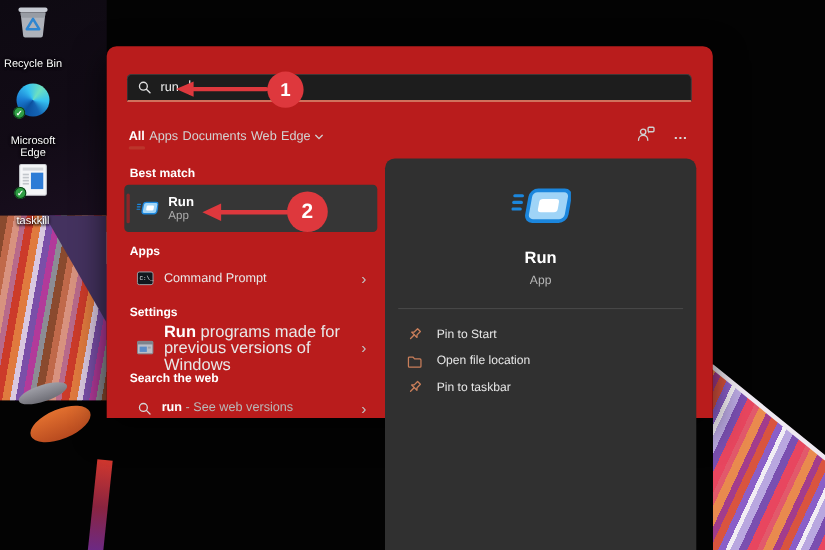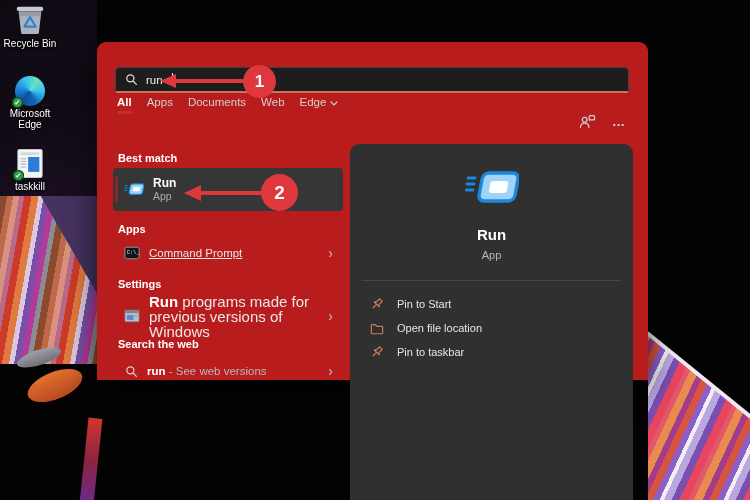--- a/index.html
+++ b/index.html
@@ -27,41 +27,41 @@
     clip-path:polygon(0 33%,100% 67%,100% 100%,0 100%);
     background:repeating-linear-gradient(115deg,
       #f2eef4 0 4px,#b9a7e0 4px 11px,#7a4fb0 11px 18px,#e8465f 18px 26px,
       #e2596b 26px 31px,#e98a4e 31px 39px,#a23c8c 39px 45px,#d9543f 45px 52px,#8a5fc8 52px 58px); }
   .wp-crest { position:absolute; left:646px; top:330px; width:136px; height:4px;
     background:#efe9f2; transform:rotate(39deg); transform-origin:left center; border-radius:2px; }
 
   
   .desk-icon { position:absolute; left:0; width:60px; display:flex; flex-direction:column;
     align-items:center; text-align:center; cursor:default; }
-  .desk-icon .lbl { margin-top:2px; font-size:10px; color:#fff; line-height:11px;
+  .desk-icon .lbl { margin-top:17px; font-size:10px; color:#fff; line-height:11px;
     text-shadow:0 1px 2px #000, 0 0 3px #000; }
   .ico-wrap { position:relative; }
   .badge { position:absolute; left:-3px; bottom:-2px; width:11px; height:11px;
     border-radius:50%; background:#2f9e44; color:#fff; font-size:7.5px; line-height:11px;
     text-align:center; font-weight:bold; box-shadow:0 0 0 1px #0b3b17 inset; }
   .edge-circle { width:30px; height:30px; border-radius:50%;
     background:conic-gradient(from 215deg,#0b4f9e,#1b7fd4,#35c1f1,#6ee0c0,#35c1f1,#1464b4,#0b4f9e); }
 
   
   .panel { position:absolute; left:97px; top:42px; width:551px; height:338px;
     background:#b91c1c; border-radius:9px 9px 0 0; box-shadow:0 10px 30px rgba(0,0,0,.65);
     color:#eaeaea; }
   .searchbox { position:absolute; left:18px; top:25px; width:514px; height:26px;
     background:#1d1d1d; border:1px solid #3f3f3f; border-bottom:2px solid #d0715c;
     border-radius:5px 5px 2px 2px; display:flex; align-items:center; padding:0 9px; gap:8px; }
   .searchbox .txt { font-size:11.5px; color:#f2f2f2; }
   .caret { display:inline-block; width:1px; height:13px; background:#fff; margin-left:1px;
     vertical-align:middle; }
 
-  .tabs { position:absolute; left:20px; top:54px; display:flex; gap:15px; align-items:flex-start; }
+  .tabs { position:absolute; left:20px; top:76px; display:flex; gap:4px; align-items:flex-start; }
   .tab { font-size:11.5px; color:#d2d2d2; position:relative; padding-bottom:6px; cursor:pointer; }
   .tab.active { color:#fff; font-weight:bold; }
   .tab.active::after { content:""; position:absolute; left:0; bottom:0; width:15px; height:3px;
     border-radius:2px; background:#bc352b; }
   .tab .chev-d { display:inline-block; margin-left:4px; }
 
   .hdr-icons { position:absolute; right:22px; top:72px; display:flex; gap:16px; align-items:center; }
   .ellipsis { color:#d8d8d8; font-size:13px; font-weight:bold; letter-spacing:1px; }
 
   .heading { position:absolute; left:21px; font-size:11px; font-weight:bold; color:#fff; }
@@ -217,21 +217,21 @@
         </svg>
       </span>
       <div class="bm-text">
         <span class="bm-title">Run</span>
         <span class="bm-sub">App</span>
       </div>
     </div>
 
     <div class="heading" style="top:181px;">Apps</div>
 
-    <div class="row simple-row" style="top:196px; height:30px;text-decoration:underline;">
+    <div class="row simple-row" style="top:196px; height:30px;">
       <span style="margin-left:11px;">
         <svg width="16" height="16" viewBox="0 0 18 18">
           <rect x="1" y="2.5" width="16" height="13" rx="2" fill="#11171d" stroke="#9aa0a6" stroke-width="1"></rect>
           <text x="3.2" y="10.5" font-size="6" fill="#e8eaed" font-family="'Liberation Mono', monospace">C:\_</text>
         </svg>
       </span>
       <span class="ttl">Command Prompt</span>
       <span class="chev-r">›</span>
     </div>
 

